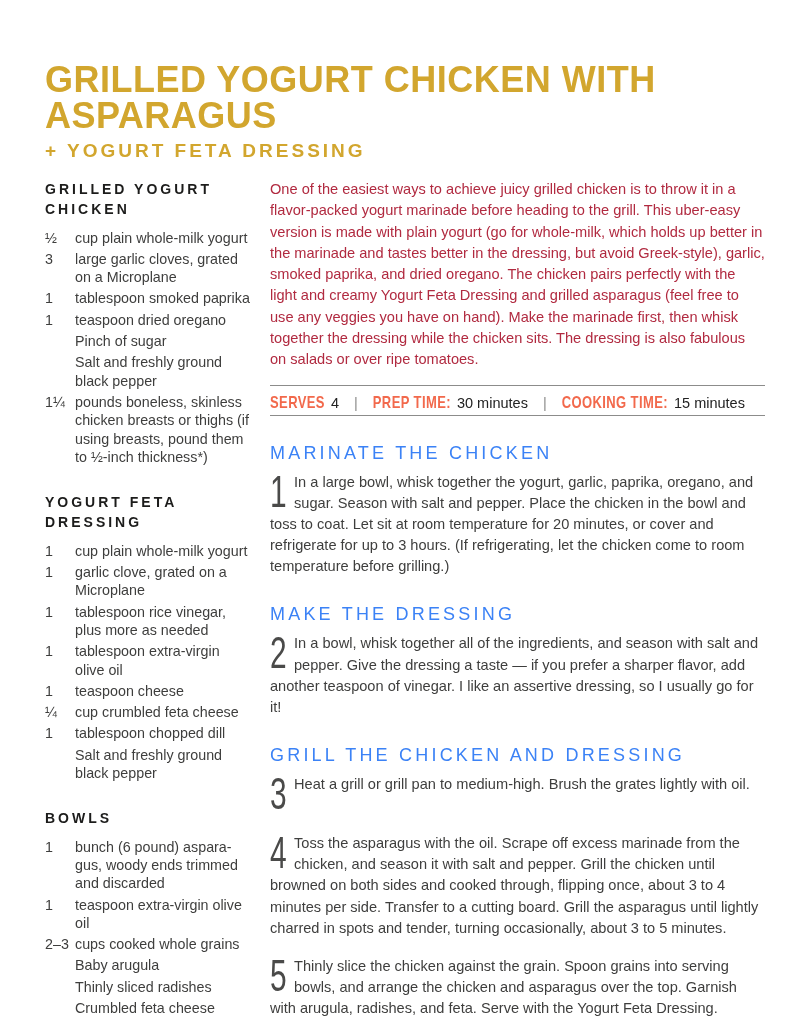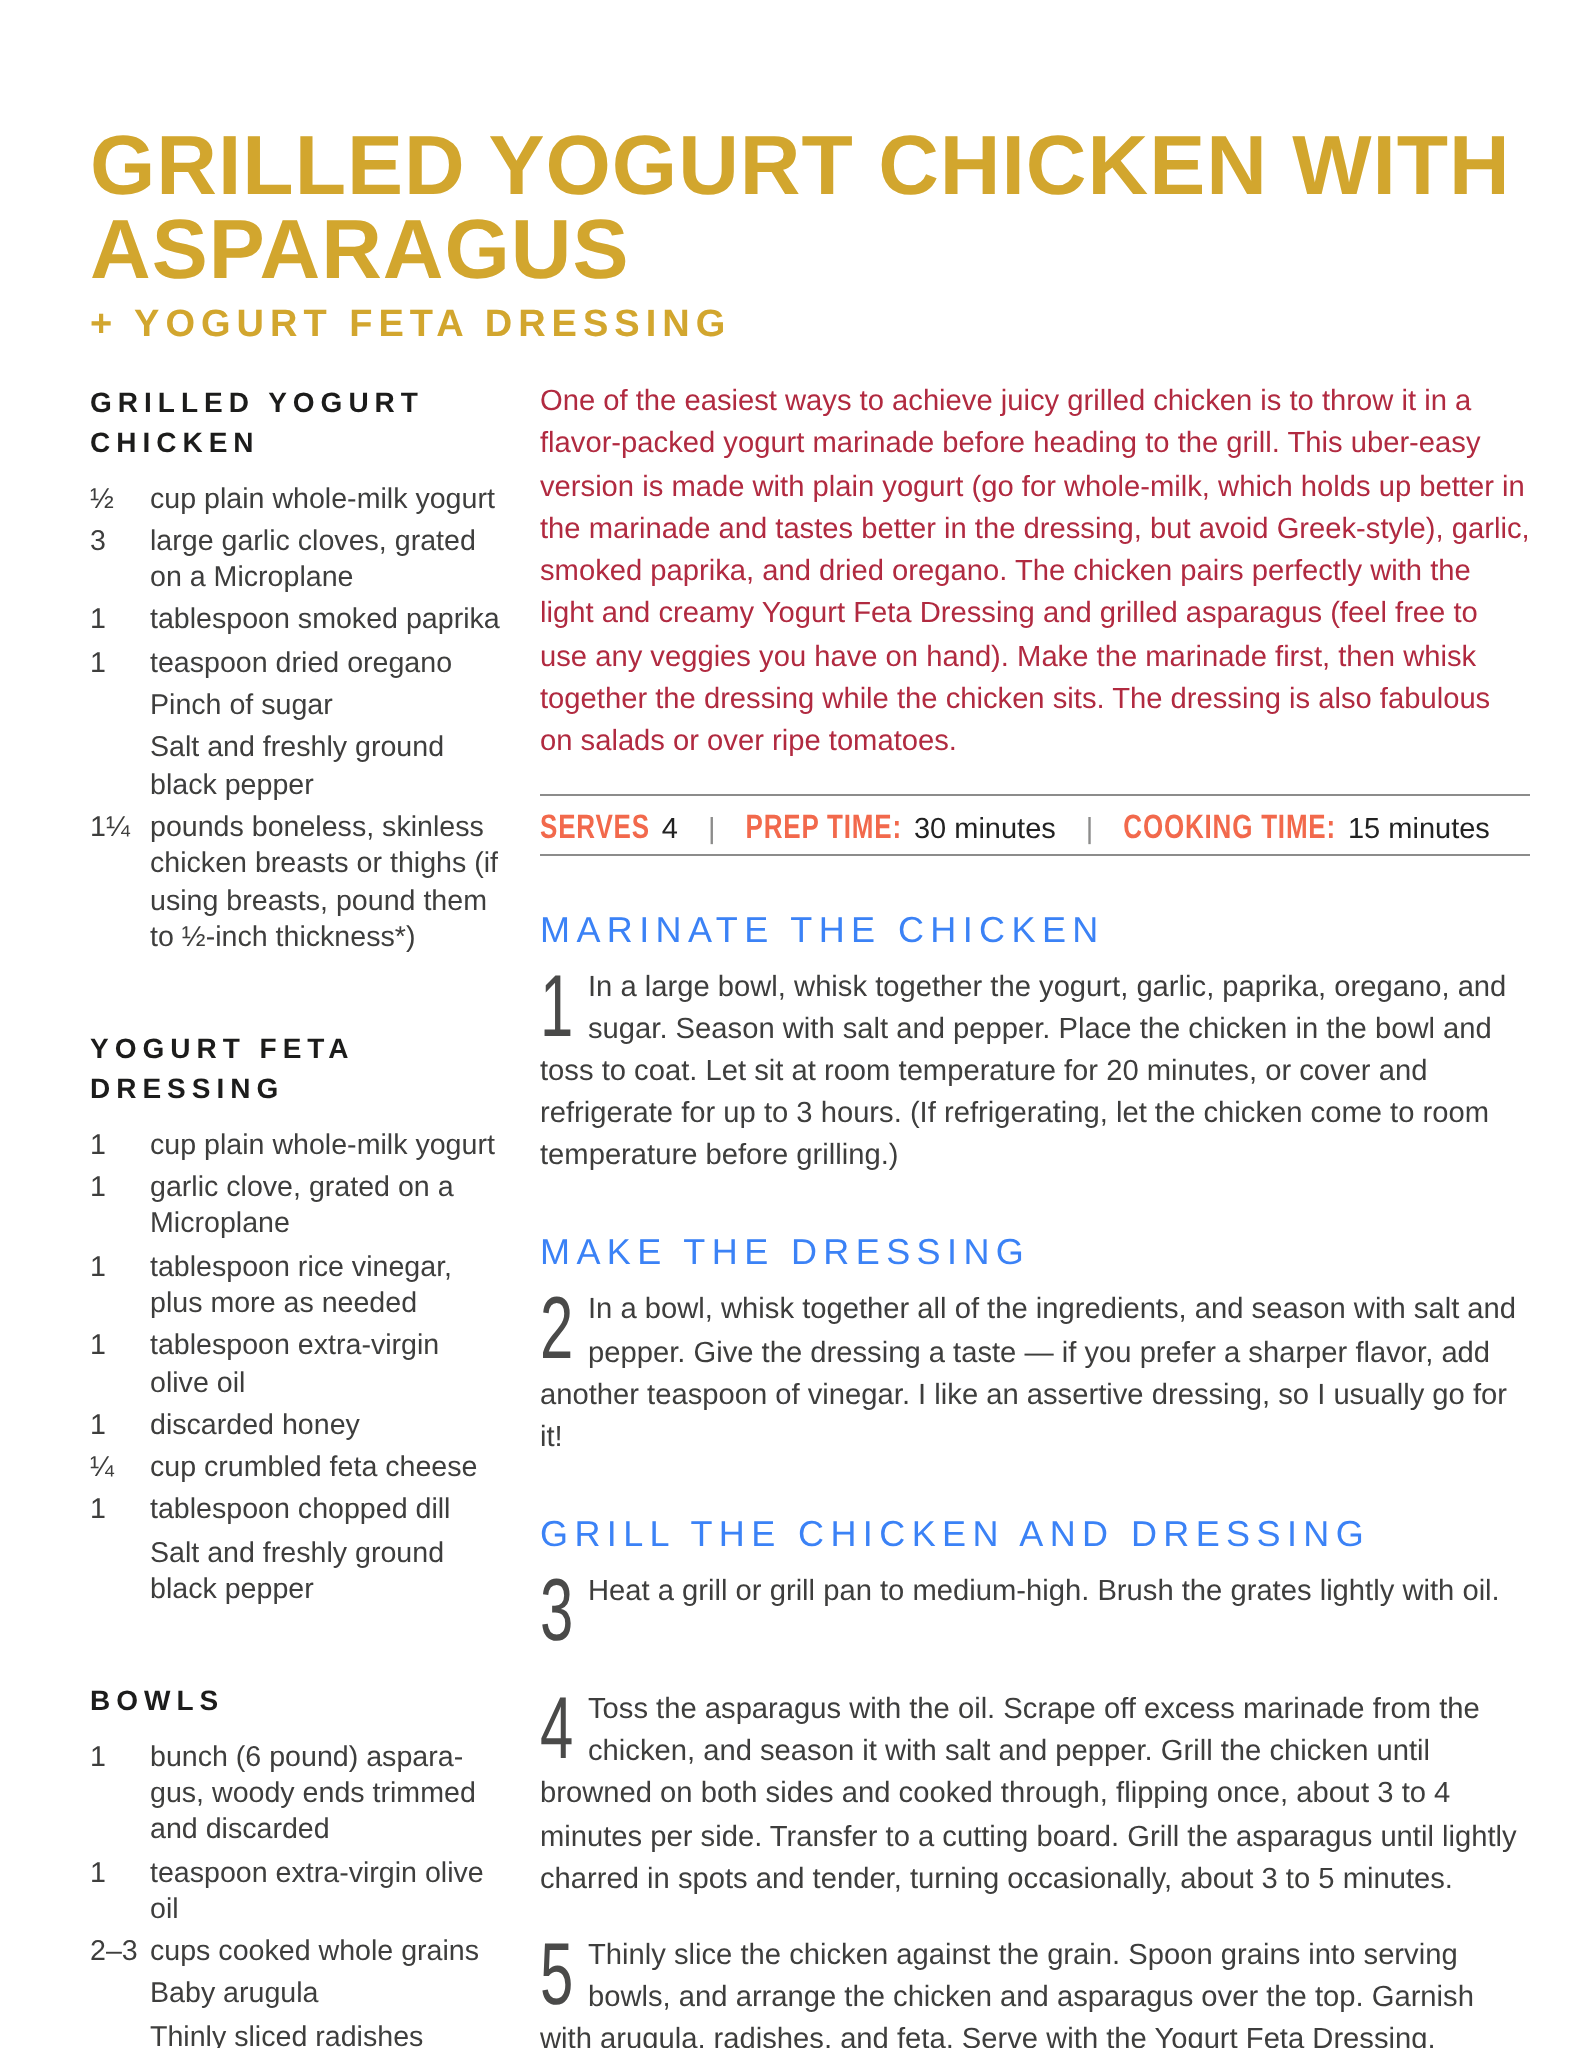--- a/index.html
+++ b/index.html
@@ -11,21 +11,21 @@
   }
   .page {
     box-sizing: border-box;
     width: 792px; height: 1024px;
     padding: 62px 27px 0 45px;
   }
 
   
   .title {
     color: #d2a62e;
-    font-size: 42px;
+    font-size: 36px;
     font-weight: 700;
     letter-spacing: 0.5px;
     line-height: 1.0;
     margin: 0;
   }
   .subtitle {
     color: #d2a62e;
     font-size: 19px;
     font-weight: 700;
     letter-spacing: 3px;
@@ -37,21 +37,21 @@
   .sidebar { flex: 0 0 206px; width: 206px; }
   .main { flex: 1; margin-left: 19px; }
 
   
   .ing-head {
     font-size: 14px; font-weight: 700; letter-spacing: 3px;
     color: #1c1c1b; line-height: 1.45;
     margin: 0 0 9px 0;
   }
   .ing-section { margin-bottom: 25px; }
-  .ing-section + .ing-section { margin-top: 36px; }
+  .ing-section + .ing-section { margin-top: 26px; }
   .ing-row { display: flex; font-size: 14.3px; line-height: 1.28; margin-bottom: 3px; color: #3e3e3d; }
   .ing-qty { flex: 0 0 30px; width: 30px; }
   .ing-text { flex: 1; }
 
   
   .intro {
     color: #b12a40;
     font-size: 14.6px;
     line-height: 1.46;
     margin: 0 0 14px 0;
@@ -144,21 +144,21 @@
         <div class="ing-row">
             <span class="ing-qty">1</span>
             <span class="ing-text">tablespoon rice vinegar, plus more as needed</span>
           </div>
         <div class="ing-row">
             <span class="ing-qty">1</span>
             <span class="ing-text">tablespoon extra-virgin olive oil</span>
           </div>
         <div class="ing-row">
             <span class="ing-qty">1</span>
-            <span class="ing-text">discarded honey</span>
+            <span class="ing-text">teaspoon cheese</span>
           </div>
         <div class="ing-row">
             <span class="ing-qty">¼</span>
             <span class="ing-text">cup crumbled feta cheese</span>
           </div>
         <div class="ing-row">
             <span class="ing-qty">1</span>
             <span class="ing-text">tablespoon chopped dill</span>
           </div>
         <div class="ing-row">

